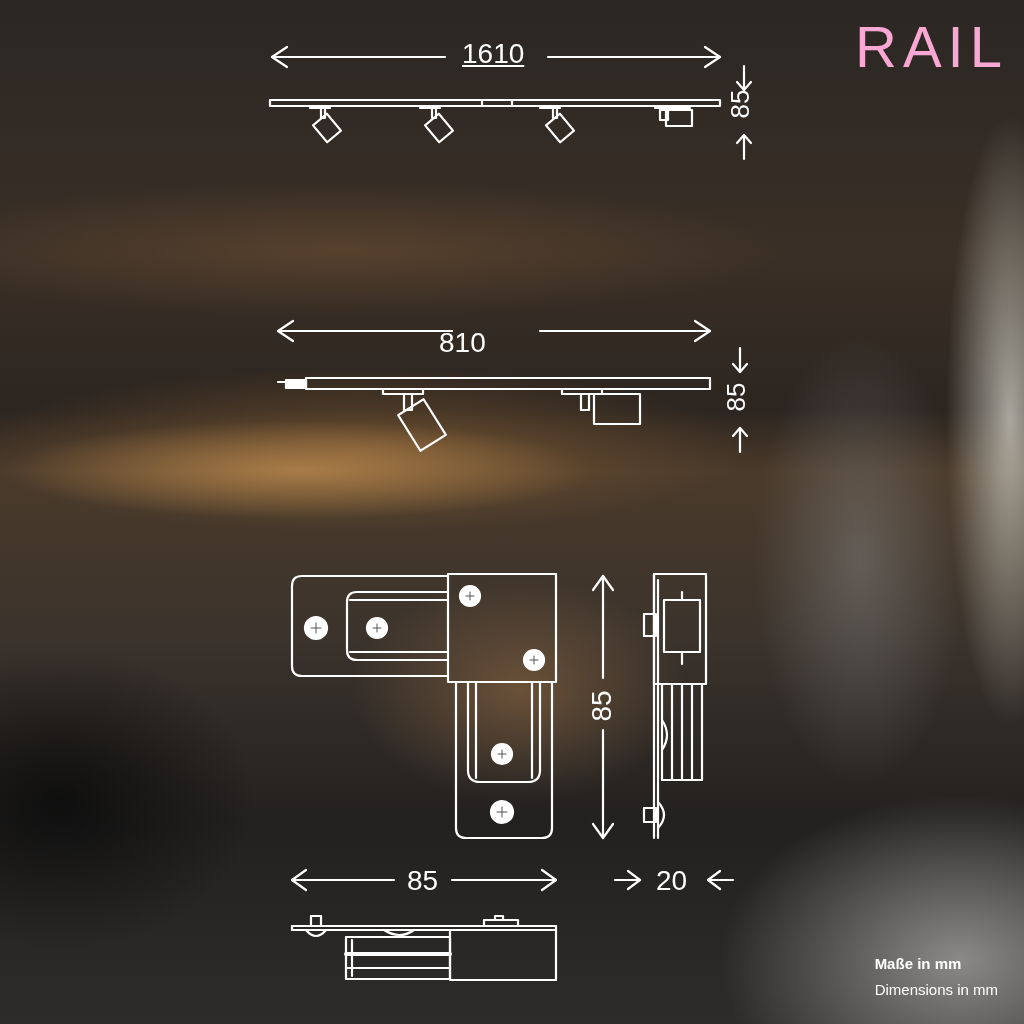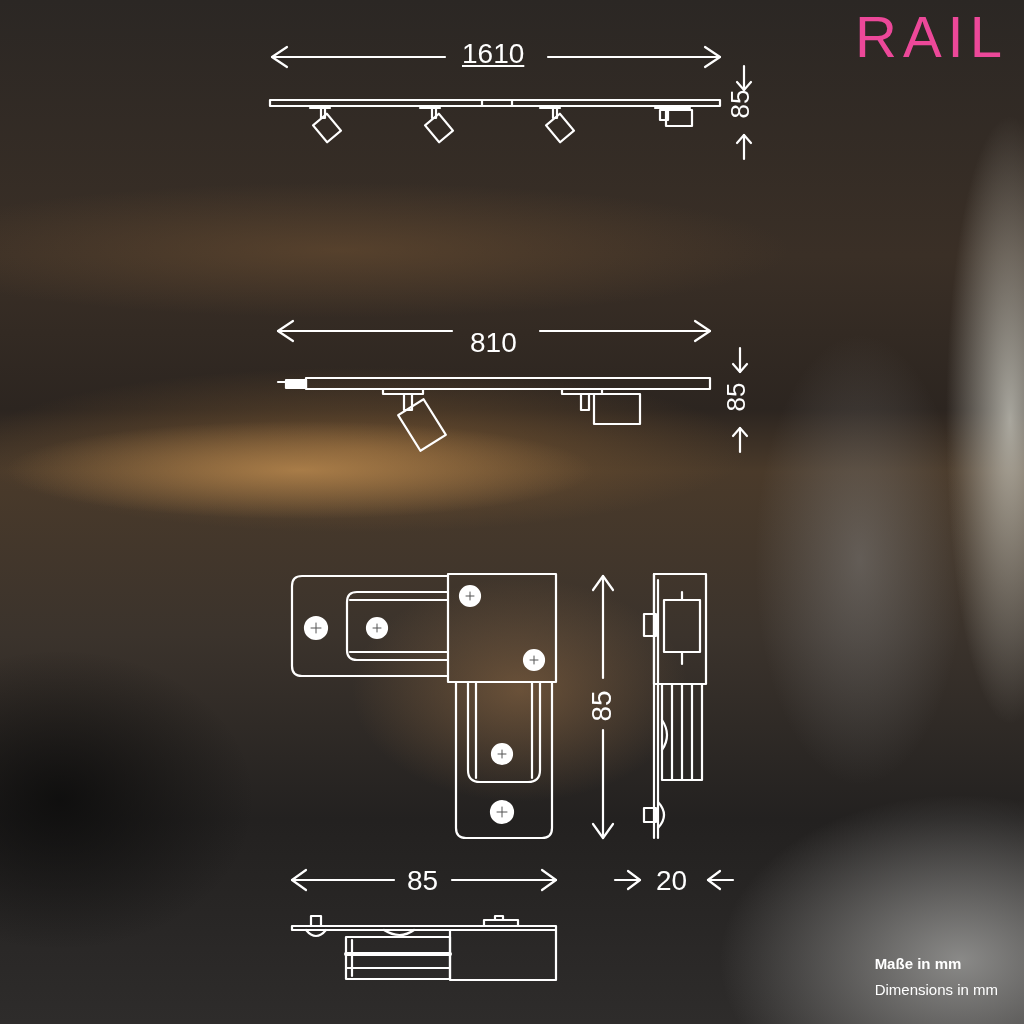--- a/index.html
+++ b/index.html
@@ -15,22 +15,22 @@
       radial-gradient(ellipse 520px 110px at 360px 450px, rgba(150,105,55,0.55), rgba(0,0,0,0) 75%),
       radial-gradient(ellipse 600px 90px at 340px 250px, rgba(110,80,50,0.55), rgba(0,0,0,0) 75%),
       radial-gradient(ellipse 240px 160px at 520px 690px, rgba(150,110,70,0.55), rgba(0,0,0,0) 70%),
       radial-gradient(ellipse 140px 300px at 860px 560px, rgba(140,140,140,0.45), rgba(0,0,0,0) 75%),
       radial-gradient(ellipse 80px 380px at 1010px 420px, rgba(220,220,210,0.7), rgba(0,0,0,0) 80%),
       radial-gradient(ellipse 320px 220px at 960px 960px, rgba(170,170,168,0.75), rgba(0,0,0,0) 75%),
       radial-gradient(ellipse 260px 200px at 60px 800px, rgba(10,10,10,0.8), rgba(0,0,0,0) 75%),
       linear-gradient(180deg, #2b2724 0%, #3a2f26 25%, #2c2520 40%, #4a3a2a 46%, #3b332c 62%, #232120 80%, #2e2c2b 100%);
   }
   .logo {
-    position: absolute; right: 16px; top: 8px;
-    color: #ec4899; font-size: 58px; letter-spacing: 6px; font-weight: 400;
+    position: absolute; right: 16px; top: 18px;
+    color: #f9a8d4; font-size: 58px; letter-spacing: 6px; font-weight: 400;
     line-height: 1;
   }
   .dim {
     position: absolute; color: #ffffff; font-size: 28px; line-height: 1;
     font-family: "Liberation Sans", sans-serif;
   }
   .dim.rot { transform: rotate(-90deg); transform-origin: center center; }
   .note {
     position: absolute; right: 26px; color: #ffffff;
     font-size: 15px; line-height: 26px;
@@ -41,21 +41,21 @@
 </head>
 <body>
 
 <div class="bg"></div>
 
 <div class="logo">RAIL</div>
 
 <div class="dim" style="left:462px; top:40px;text-decoration:underline;">1610</div>
 <div class="dim rot" style="left:726px; top:91px; font-size:26px;">85</div>
 
-<div class="dim" style="left:470px; top:317px;margin-top:12px;">810</div>
+<div class="dim" style="left:439px; top:317px;margin-top:12px;">810</div>
 <div class="dim rot" style="left:722px; top:384px; font-size:26px;">85</div>
 
 <div class="dim rot" style="left:586px; top:692px;">85</div>
 <div class="dim" style="left:407px; top:867px;">85</div>
 <div class="dim" style="left:656px; top:867px;">20</div>
 
 <div class="note" style="top:951px;">
   <div class="bold">Maße in mm</div>
   <div>Dimensions in mm</div>
 </div>

